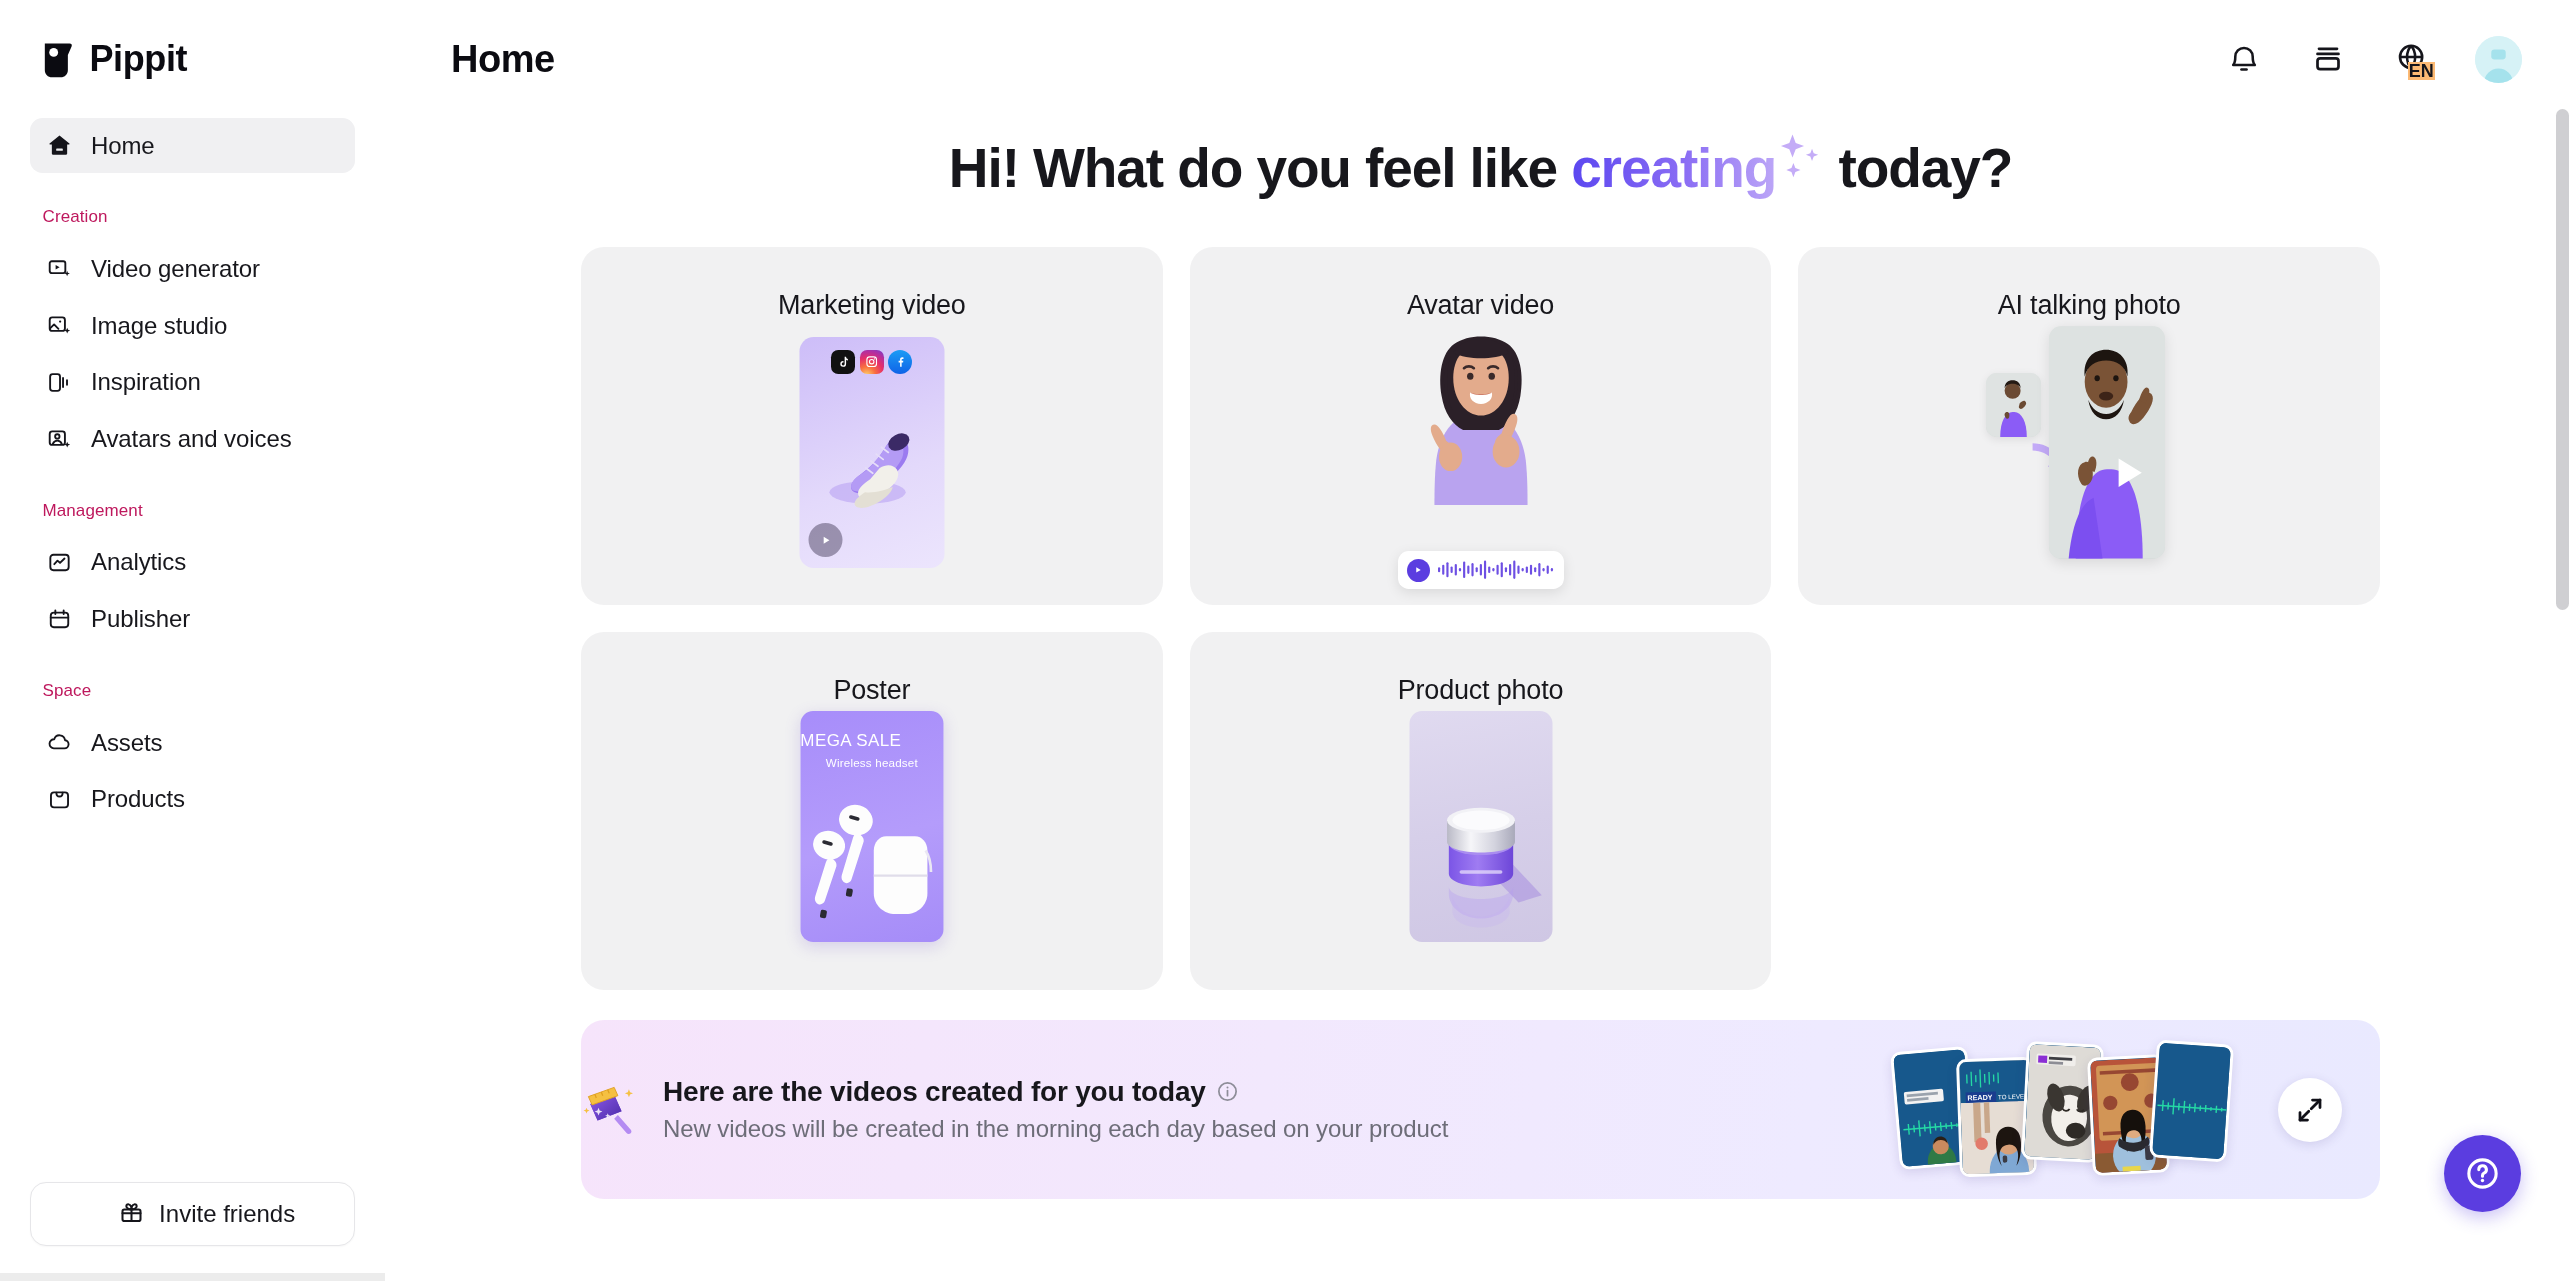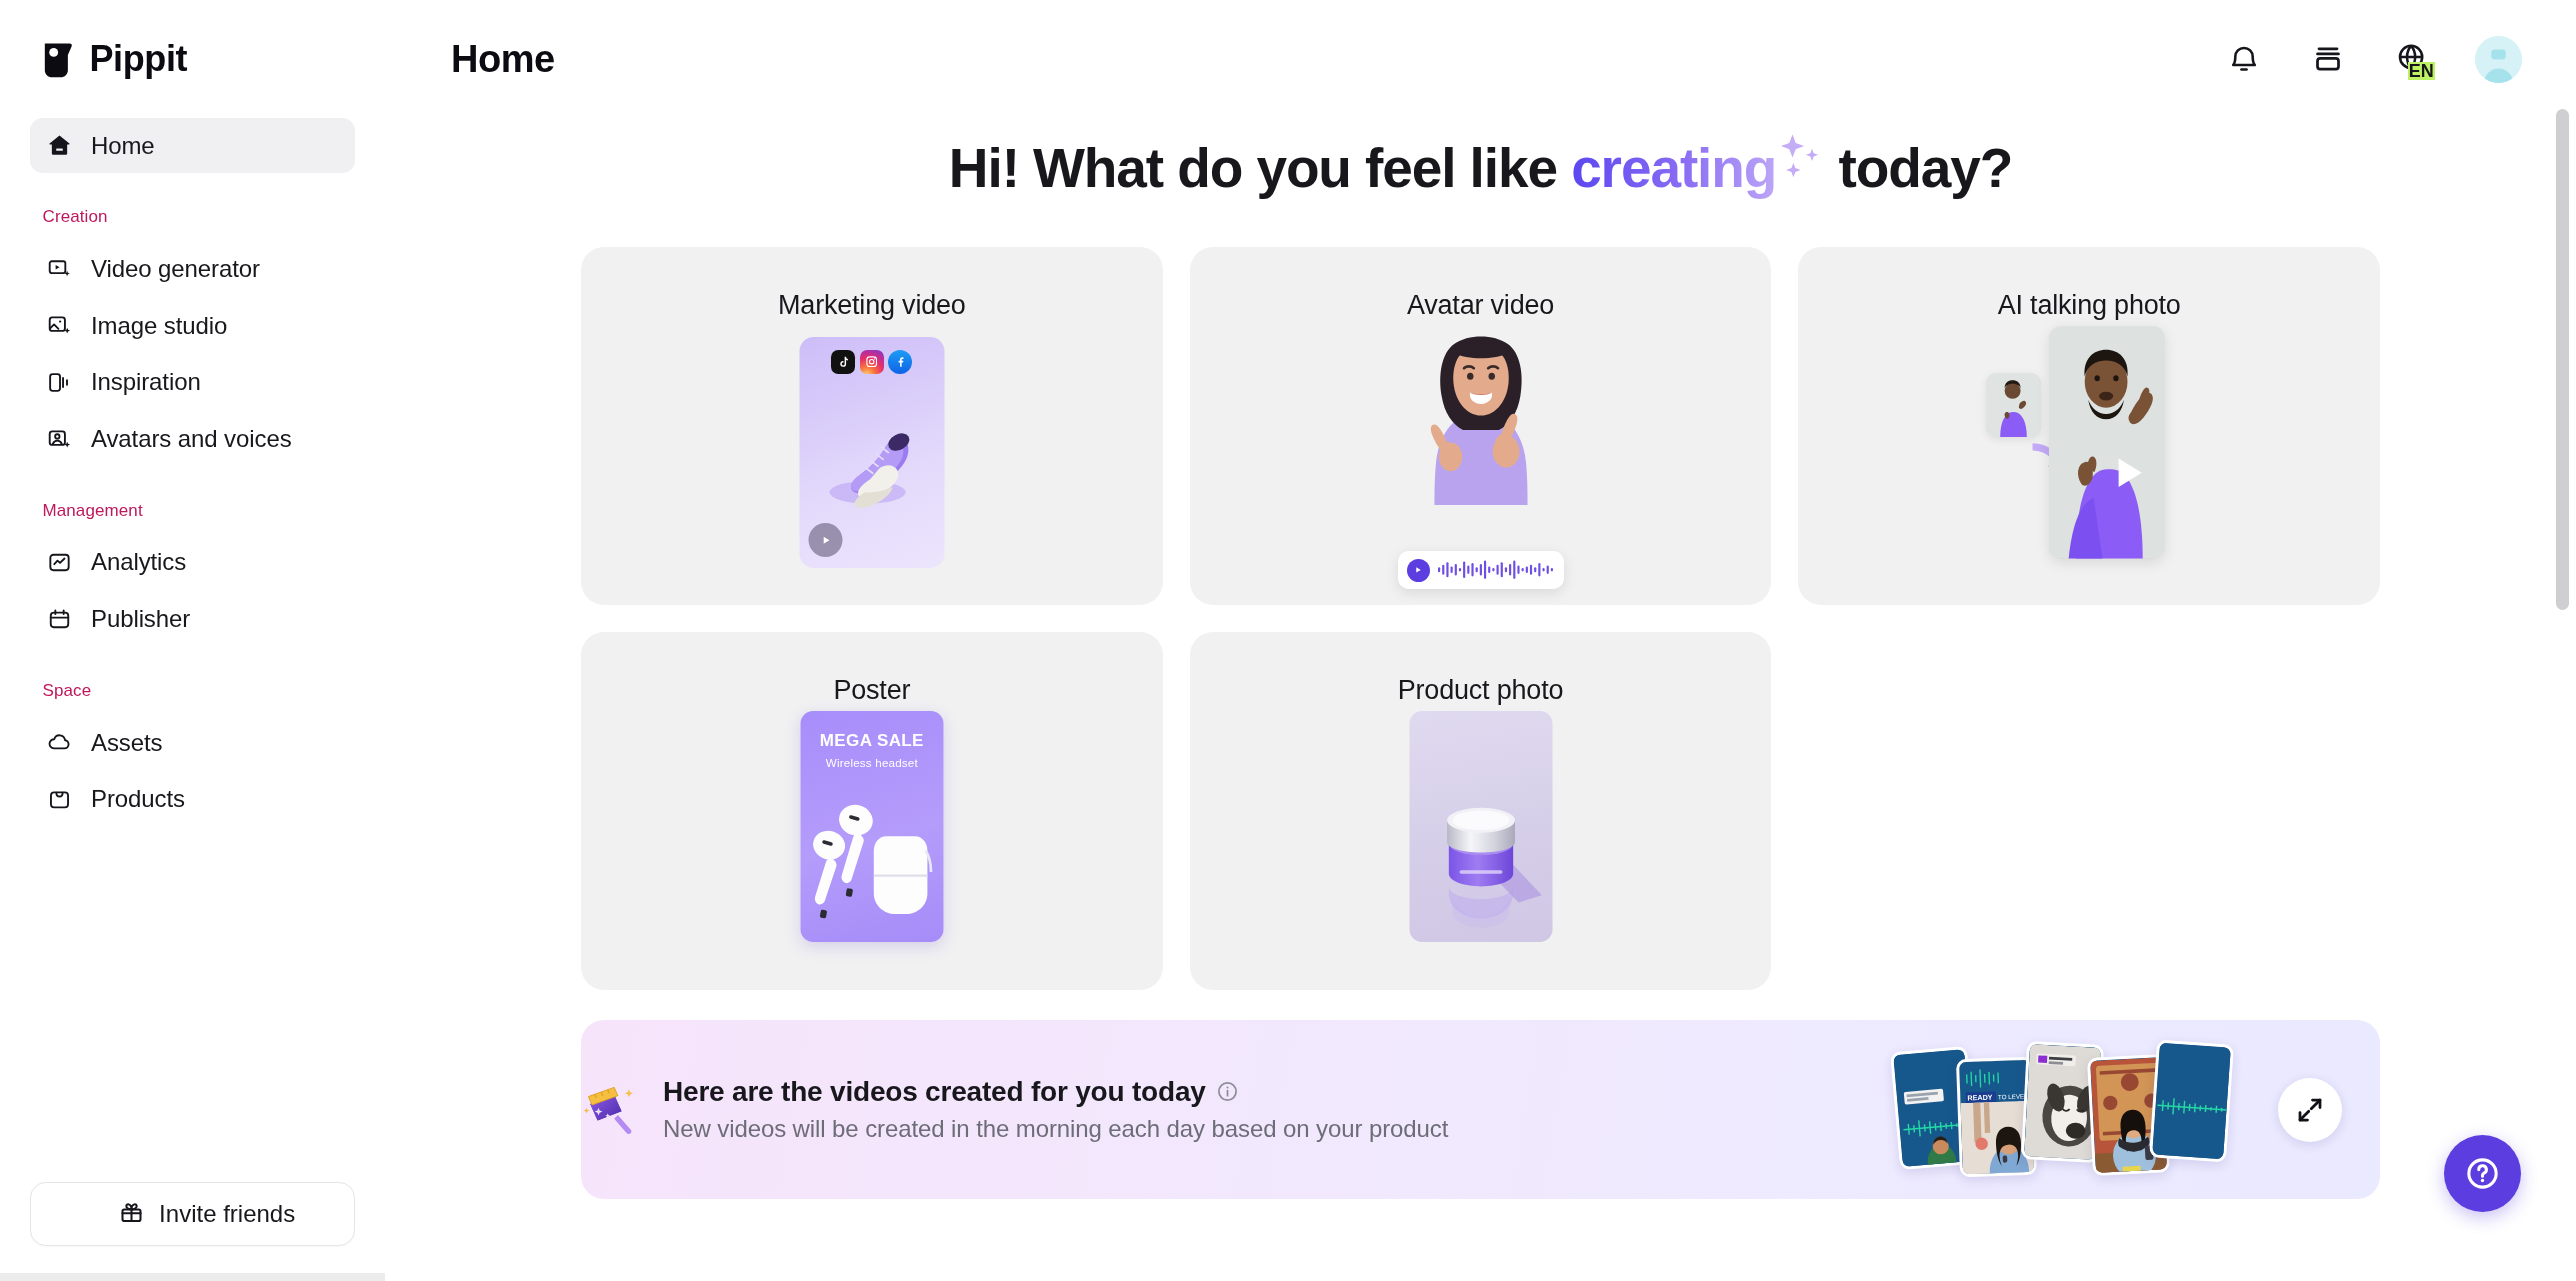--- a/index.html
+++ b/index.html
@@ -154,21 +154,21 @@
   .tp-arrow { position:absolute; left:231px; top: 115px; }
 
   
   .poster {
     position:absolute; left:50%; transform:translateX(-50%); top: 5.4px;
     width: 143px; height: 231px; border-radius: 12.5px;
     background: linear-gradient(165deg,#a78dfa 0%, #b49cfb 55%, #a58cf8 100%);
     overflow: hidden;
     box-shadow: 0 4.5px 16px rgba(110,80,200,0.20);
   }
-  .poster-h { color:#fff; font-size:17px; font-weight:700; letter-spacing:0.4px; text-align:center; margin-top:19.7px; }
+  .poster-h { color:#fff; font-size:17px; font-weight:400; letter-spacing:0.4px; text-align:left; margin-top:19.7px; }
   .poster-s { color:#fff; font-size:11.6px; text-align:center; margin-top:4.5px; letter-spacing:0.2px; }
 
   
   .prod {
     position:absolute; left:50%; transform:translateX(-50%); top: 5.4px;
     width: 143px; height: 231px; border-radius: 12.5px;
     background: linear-gradient(170deg,#e0daf0 0%,#d6cfe9 50%,#cfc7e4 100%);
     overflow:hidden;
   }
 
@@ -378,21 +378,21 @@
             <path d="M5 8.6h14" stroke-linecap="round"></path>
             <rect x="5" y="11.6" width="14" height="7.2" rx="1.8"></rect>
           </svg>
         </span>
 
         <span class="topbar-icon" style="position:relative;">
           <svg width="36" height="36" viewBox="0 0 24 24" fill="none" stroke="#15151b" stroke-width="1.7">
             <circle cx="11.4" cy="10.6" r="7.4"></circle>
             <path d="M4 10.6h14.8M11.4 3.2c3.6 4 3.6 10.8 0 14.8M11.4 3.2c-3.6 4-3.6 10.8 0 14.8"></path>
           </svg>
-          <span style="position:absolute; right:-2.7px; bottom:-0.9px; font-size:18px; font-weight:700; color:#15151b; background:#bef264; padding:0 0.9px; line-height:1;">EN</span>
+          <span style="position:absolute; right:-2.7px; bottom:-0.9px; font-size:18px; font-weight:700; color:#15151b; background:#fdba74; padding:0 0.9px; line-height:1;">EN</span>
         </span>
 
         <span class="avatar">
           <svg width="47" height="47" viewBox="0 0 52 52">
             <circle cx="26" cy="26" r="26" fill="#d6f2f6"></circle>
             <rect x="18" y="15" width="16" height="11" rx="3.5" fill="#a5e2ec"></rect>
             <path d="M10 52a16 16 0 0 1 32 0z" fill="#a5e2ec"></path>
           </svg>
         </span>
       </div>

